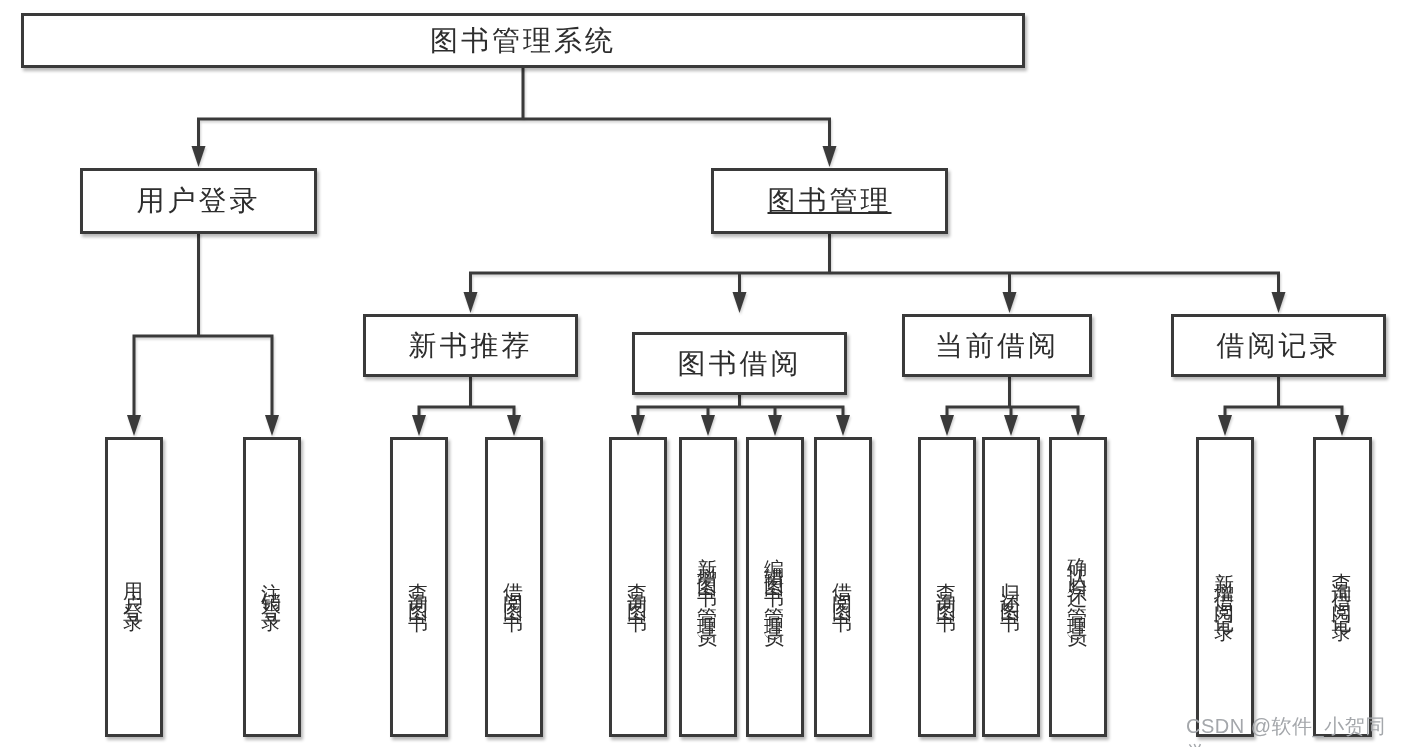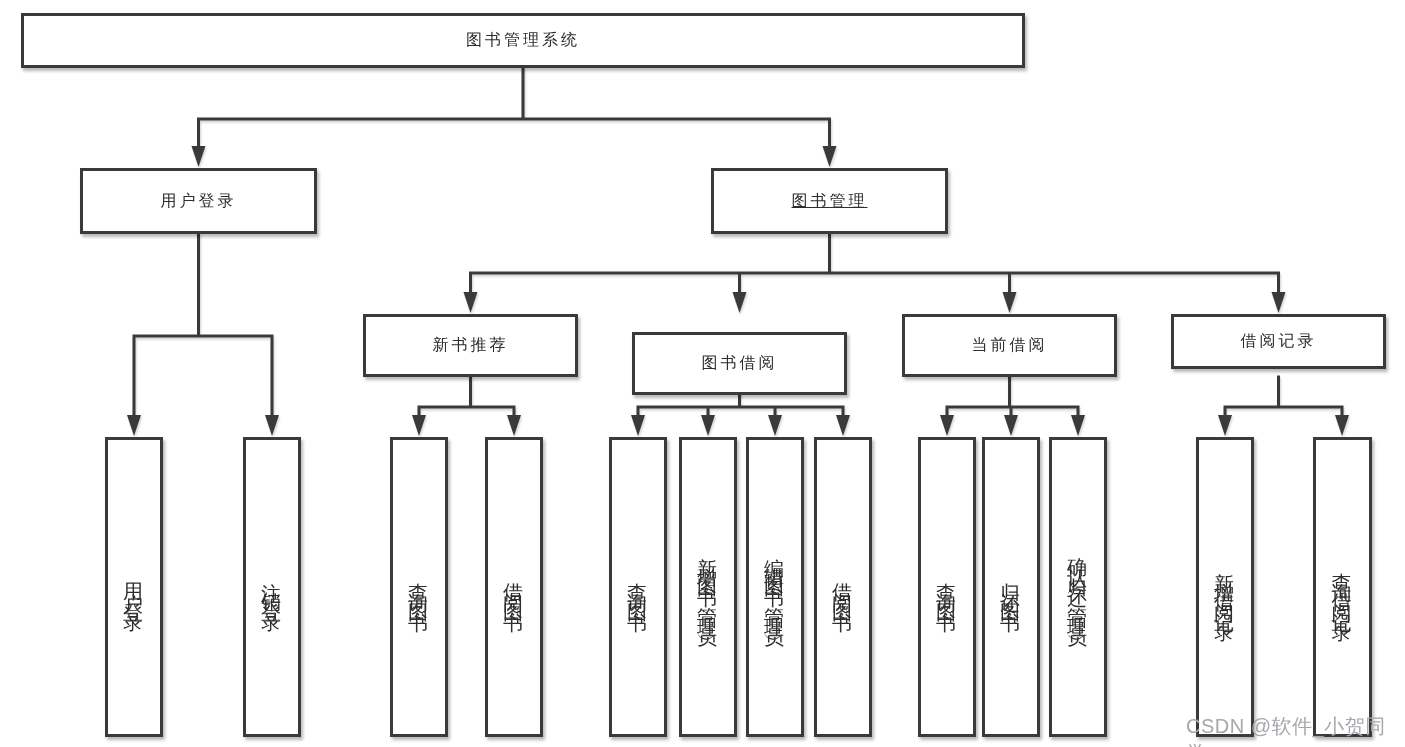--- a/index.html
+++ b/index.html
@@ -9,21 +9,21 @@
   }
   .connectors{position:absolute;left:0;top:0;z-index:1;
     filter:drop-shadow(1px 2px 1px rgba(0,0,0,0.18));}
   .connectors path{fill:none;stroke:var(--line,#3a3a3a);stroke-width:3;stroke-linecap:square;}
   .connectors polygon{fill:var(--line,#3a3a3a);stroke:none;}
   .node{
     position:absolute;box-sizing:border-box;background:#fff;
     border:3px solid var(--line,#3a3a3a);
     box-shadow:2px 3px 3px rgba(0,0,0,0.28);
     display:flex;align-items:center;justify-content:center;
-    color:var(--text,#2d2d2d);font-size:16px;letter-spacing:3px;
+    color:var(--text,#2d2d2d);font-size:28px;letter-spacing:3px;
     z-index:2;white-space:nowrap;
   }
   .leaf{
     writing-mode:vertical-rl;text-orientation:mixed;
     font-size:20px;letter-spacing:10px;white-space:normal;
   }
   .watermark{
     position:absolute;left:1186px;top:713px;z-index:3;
     font-size:20px;letter-spacing:0.5px;color:var(--wm,#a4a7ab);
   }
@@ -77,22 +77,22 @@
     </g>
   </svg>
 
   <div class="node" style="left:21px;top:13px;width:1004px;height:55px;">图书管理系统</div>
 
   <div class="node" style="left:80px;top:168px;width:237px;height:66px;">用户登录</div>
   <div class="node" style="left:711px;top:168px;width:237px;height:66px;text-decoration:underline;">图书管理</div>
 
   <div class="node" style="left:363px;top:314px;width:215px;height:63px;font-family:Liberation Mono, monospace;">新书推荐</div>
   <div class="node" style="left:632px;top:332px;width:215px;height:63px;">图书借阅</div>
-  <div class="node" style="left:902px;top:314px;width:215px;height:63px;">当前借阅</div>
-  <div class="node" style="left:1171px;top:314px;width:215px;height:55px;">借阅记录</div>
+  <div class="node" style="left:902px;top:314px;width:190px;height:63px;">当前借阅</div>
+  <div class="node" style="left:1171px;top:314px;width:215px;height:63px;">借阅记录</div>
 
   <div class="node leaf" style="left:105px;top:437px;width:58px;height:300px;">用户登录</div>
   <div class="node leaf" style="left:243px;top:437px;width:58px;height:300px;">注销登录</div>
 
   <div class="node leaf" style="left:390px;top:437px;width:58px;height:300px;">查询图书</div>
   <div class="node leaf" style="left:485px;top:437px;width:58px;height:300px;">借阅图书</div>
 
   <div class="node leaf" style="left:609px;top:437px;width:58px;height:300px;">查询图书</div>
   <div class="node leaf" style="left:679px;top:437px;width:58px;height:300px;">新增图书（管理员）</div>
   <div class="node leaf" style="left:746px;top:437px;width:58px;height:300px;">编辑图书（管理员）</div>

